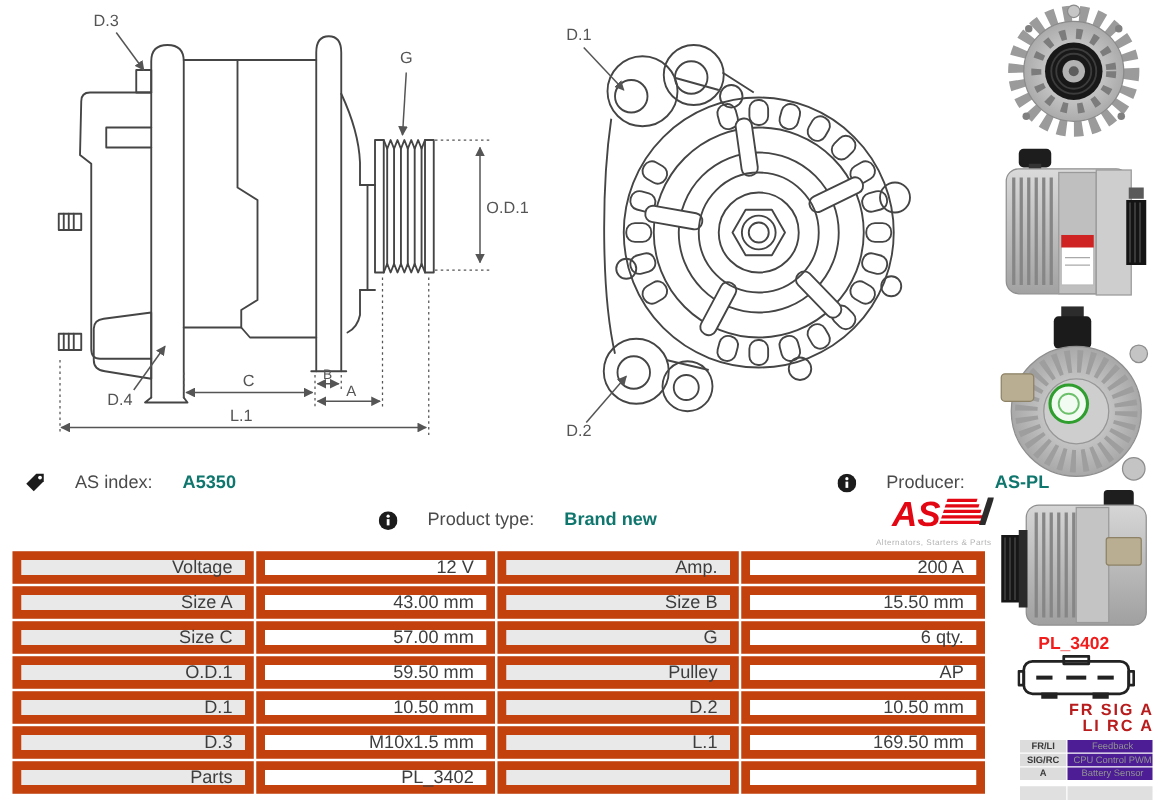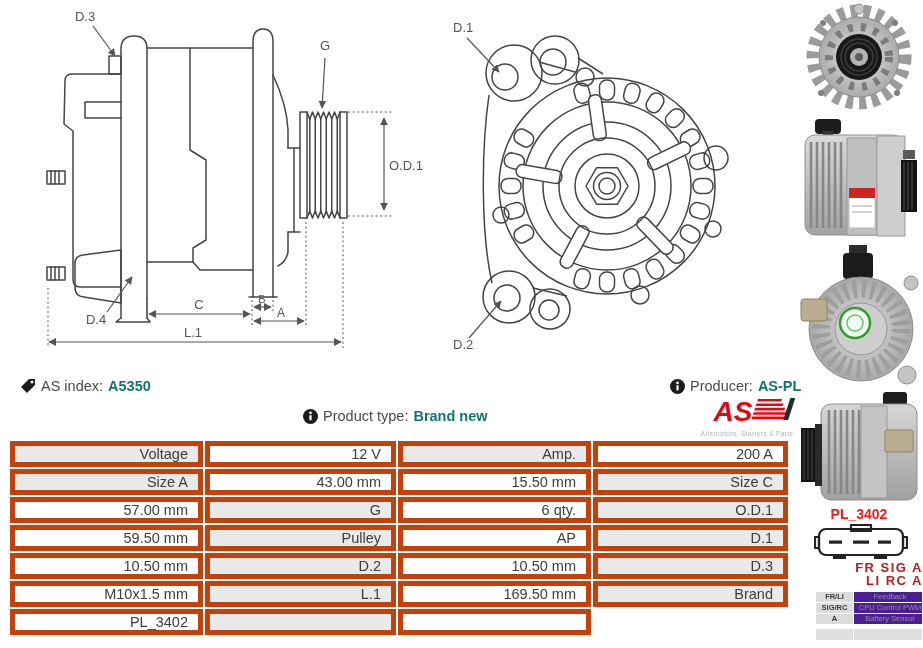--- a/index.html
+++ b/index.html
@@ -2,35 +2,35 @@
 <html><head>
 <meta charset="utf-8">
 <style>
   html,body{margin:0;padding:0;background:#fff;}
   #app{position:relative;width:923px;height:648px;background:#fff;overflow:hidden;
        font-family:"Liberation Sans",sans-serif;color:#3d3d3d;}
   .abs{position:absolute;}
   svg text{font-family:"Liberation Sans",sans-serif;}
 
   
-  .info-item{position:absolute;display:flex;align-items:center;gap:5px;
+  .info-item{position:absolute;display:flex;align-items:center;gap:24px;
              font-size:14.5px;color:#4a4a4a;height:22px;white-space:nowrap;}
   .info-item b{color:#0f766e;}
   .red-bold{color:#e8191c;font-weight:bold;}
   .icon{flex:0 0 auto;display:inline-flex;}
 
   
   .logo-wrap{position:absolute;left:697px;top:396px;width:100px;text-align:center;}
   .logo-tag{font-size:6.5px;color:#b3b3b3;letter-spacing:.4px;margin-top:1px;white-space:nowrap;}
 
   
   .spec-table{position:absolute;left:10px;top:441px;
               display:grid;grid-template-columns:193px 191px 193px 195px;
               grid-auto-rows:26px;gap:2px;font-size:14.5px;}
-  .cell{border:5px solid #c2410c;box-sizing:border-box;display:flex;
+  .cell{border:7px solid #c2410c;box-sizing:border-box;display:flex;
         align-items:center;justify-content:flex-end;padding:0 10px;color:#3d3d3d;}
   .lbl{background:#e9e9e9;}
   .val{background:#ffffff;}
 
   
   .photos{position:absolute;left:797px;top:1px;width:124px;display:flex;
           flex-direction:column;gap:3px;align-items:center;}
   .photo{display:block;}
 
   
@@ -357,20 +357,21 @@
   </div>
 
   <div class="spec-table">
     <div class="cell lbl">Voltage</div>
     <div class="cell val">12 V</div>
     <div class="cell lbl">Amp.</div>
     <div class="cell val">200 A</div>
 
     <div class="cell lbl">Size A</div>
     <div class="cell val">43.00 mm</div>
+    <div class="cell lbl">Size B</div>
     <div class="cell val">15.50 mm</div>
 
     <div class="cell lbl">Size C</div>
     <div class="cell val">57.00 mm</div>
     <div class="cell lbl">G</div>
     <div class="cell val">6 qty.</div>
 
     <div class="cell lbl">O.D.1</div>
     <div class="cell val">59.50 mm</div>
     <div class="cell lbl">Pulley</div>
@@ -379,21 +380,21 @@
     <div class="cell lbl">D.1</div>
     <div class="cell val">10.50 mm</div>
     <div class="cell lbl">D.2</div>
     <div class="cell val">10.50 mm</div>
 
     <div class="cell lbl">D.3</div>
     <div class="cell val">M10x1.5 mm</div>
     <div class="cell lbl">L.1</div>
     <div class="cell val">169.50 mm</div>
 
-    <div class="cell lbl">Brand</div>
+    <div class="cell lbl">Parts</div>
     <div class="cell val">PL_3402</div>
     <div class="cell lbl"></div>
     <div class="cell val"></div>
   </div>
 
   <div class="plug-title">PL_3402</div>
 
   <svg class="plug-conn" width="94" height="36" viewBox="0 0 94 36">
     <g stroke="#222" stroke-width="2.2" fill="none" stroke-linejoin="round">
       <rect x="37" y="1" width="20" height="6"></rect>

